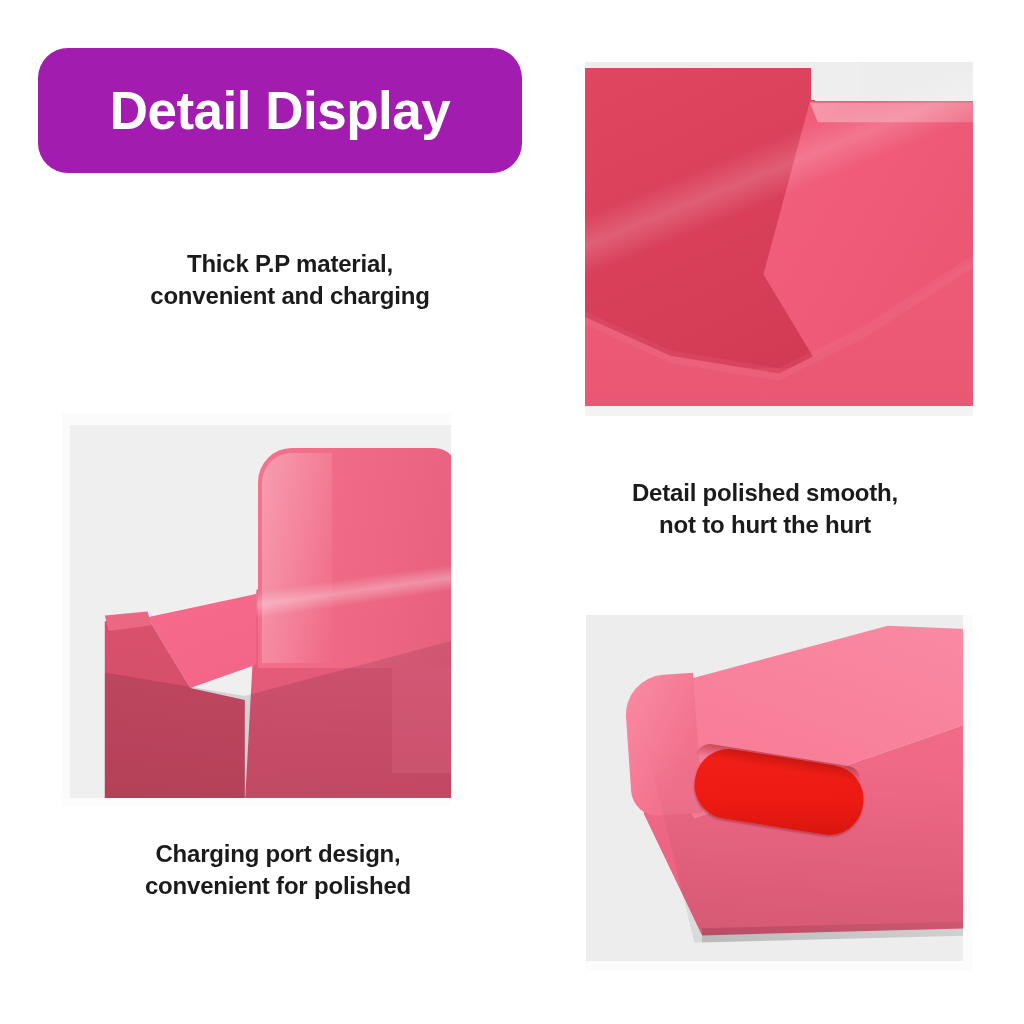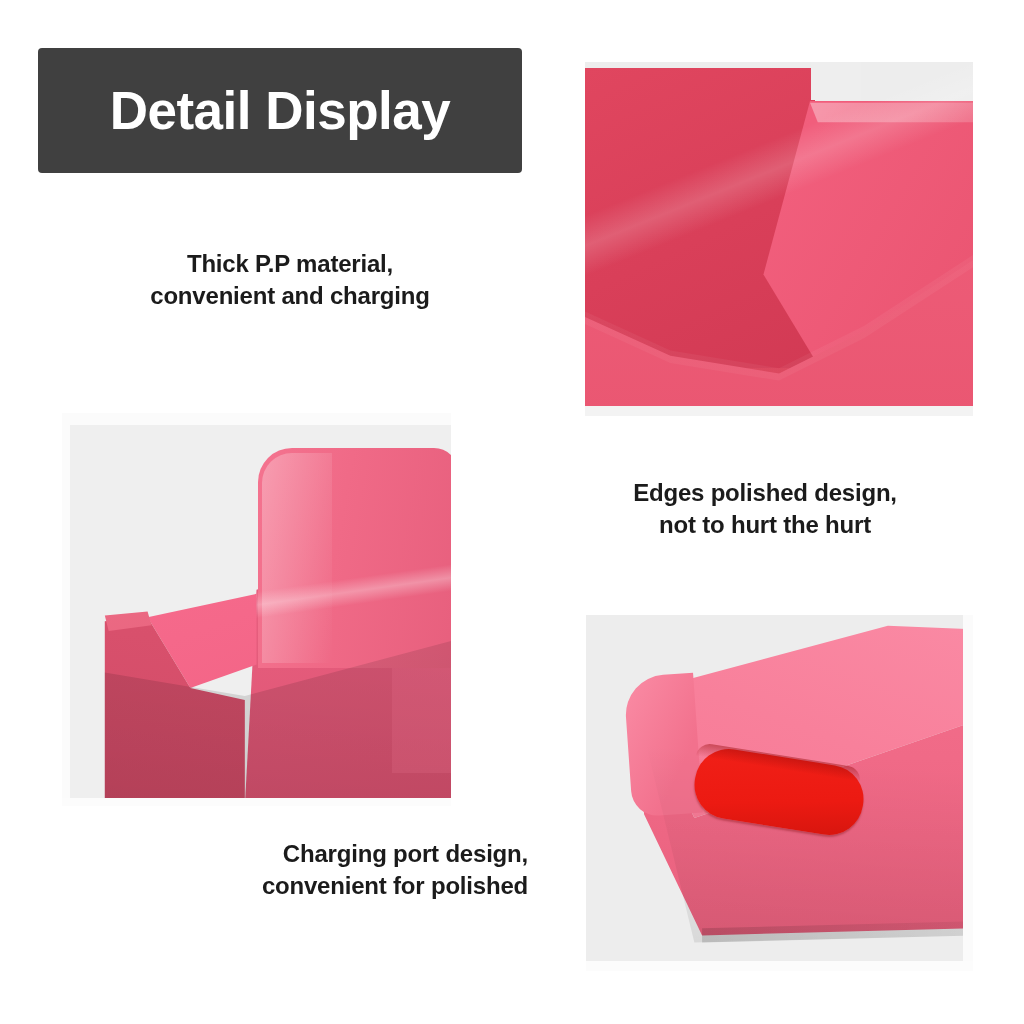--- a/index.html
+++ b/index.html
@@ -16,22 +16,22 @@
     -webkit-font-smoothing: antialiased;
   }
 
   
   .banner {
     position: absolute;
     left: 38px;
     top: 48px;
     width: 484px;
     height: 125px;
-    background: #404040;
-    border-radius: 4px;
+    background: #a21caf;
+    border-radius: 30px;
     display: flex;
     align-items: center;
     justify-content: center;
     box-sizing: border-box;
   }
   .banner-text {
     color: #ffffff;
     font-size: 53px;
     font-weight: bold;
     letter-spacing: -0.5px;
@@ -46,21 +46,21 @@
     font-size: 24px;
     font-weight: bold;
     line-height: 1.33;
     text-align: center;
     letter-spacing: -0.2px;
   }
   .caption .line { display: block; white-space: nowrap; }
 
   #caption-material { left: 40px;  top: 248px; width: 500px; }
   #caption-edges    { left: 540px; top: 477px; width: 450px; }
-  #caption-charging { left: 28px;  top: 838px; width: 500px; text-align: right; }
+  #caption-charging { left: 28px;  top: 838px; width: 500px; }
 
   
   .photo {
     position: absolute;
     overflow: hidden;
     background: #ededed;
   }
   #photo-corner { left: 585px; top: 62px;  width: 388px; height: 354px; }
   #photo-side   { left: 62px;  top: 413px; width: 389px; height: 393px; }
   #photo-port   { left: 586px; top: 615px; width: 387px; height: 356px; }
@@ -245,21 +245,21 @@
 <div class="banner">
   <span class="banner-text">Detail Display</span>
 </div>
 
 <div class="caption" id="caption-material">
   <span class="line">Thick P.P material,</span>
   <span class="line">convenient and charging</span>
 </div>
 
 <div class="caption" id="caption-edges">
-  <span class="line">Edges polished design,</span>
+  <span class="line">Detail polished smooth,</span>
   <span class="line">not to hurt the hurt</span>
 </div>
 
 <div class="caption" id="caption-charging">
   <span class="line">Charging port design,</span>
   <span class="line">convenient for polished</span>
 </div>
 
 <div class="photo" id="photo-corner">
   <div class="photo-inner">

